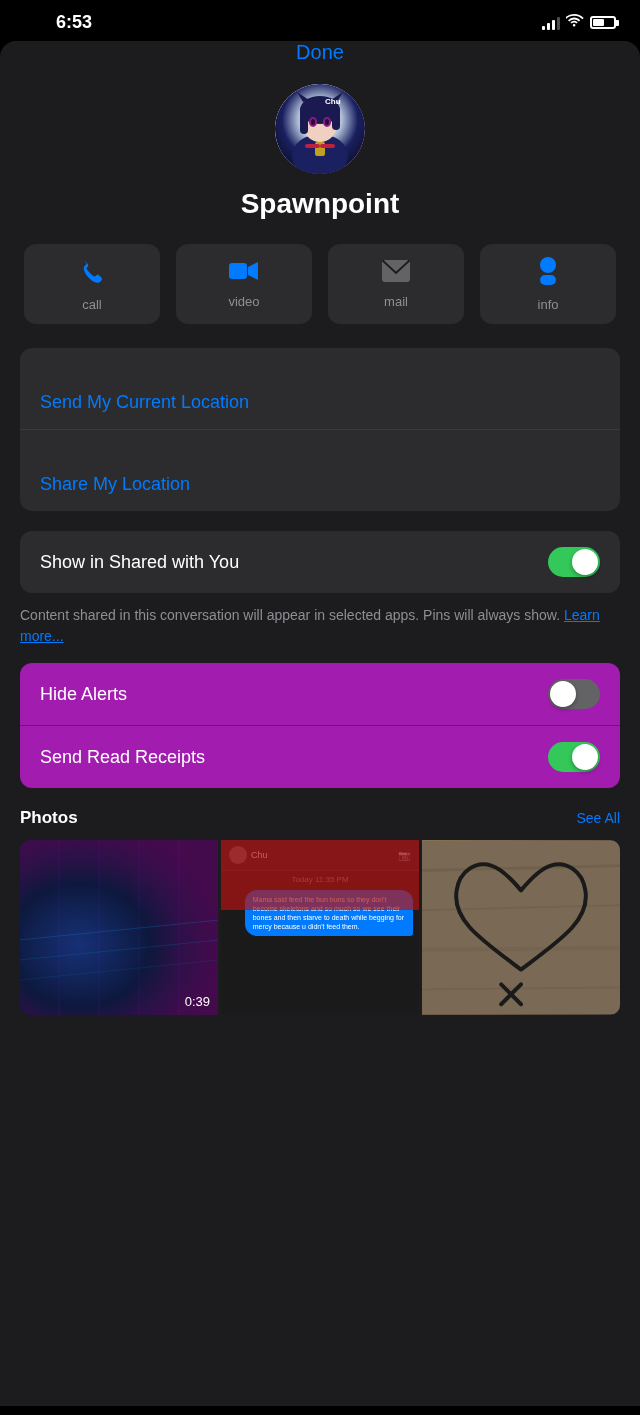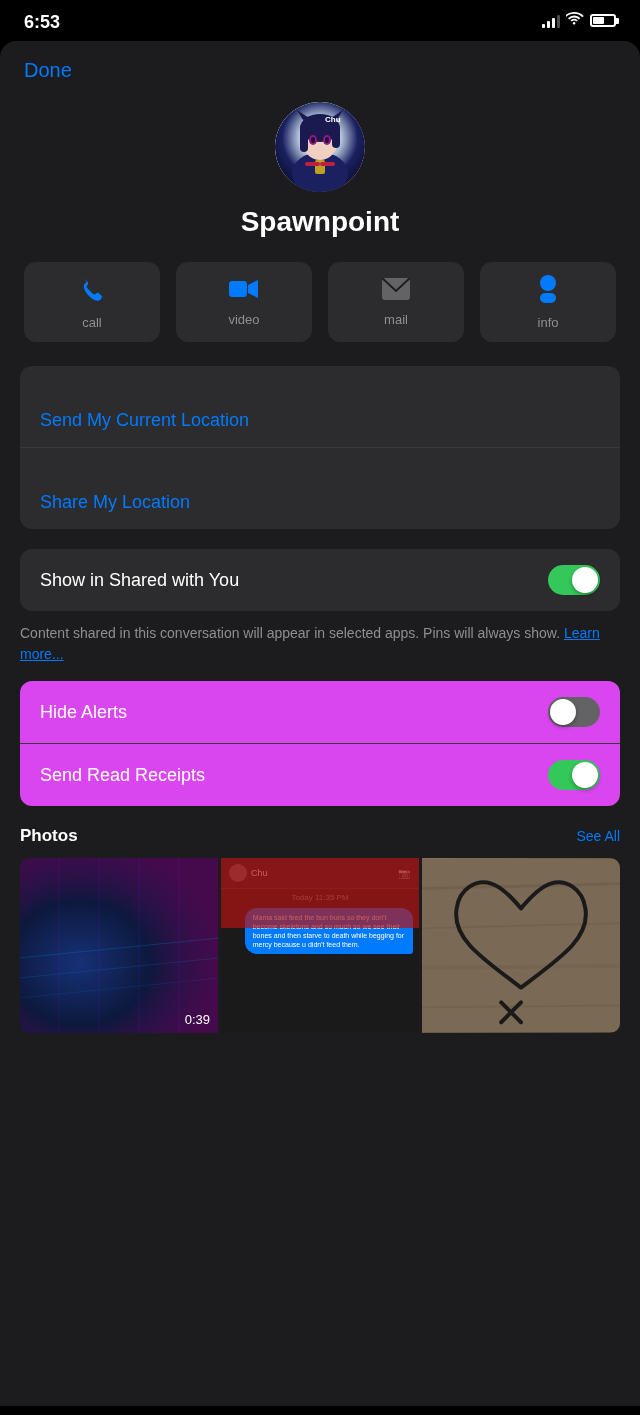--- a/index.html
+++ b/index.html
@@ -9,23 +9,24 @@
       background: #000;
       font-family: -apple-system, 'SF Pro Display', 'Helvetica Neue', Arial, sans-serif;
       color: #fff;
       overflow-x: hidden;
     }
 
     
     .status-bar {
       display: flex;
       justify-content: space-between;
-      align-items: flex-start;
+      align-items: center;
       padding: 12px 24px 8px;
       background: #000;
+      margin-left: 32px;
     }
     .status-time {
       font-size: 18px;
       font-weight: 700;
       color: #fff;
     }
     .status-icons {
       display: flex;
       align-items: center;
       gap: 6px;
@@ -77,22 +78,22 @@
     .main-container {
       background: #1c1c1e;
       border-radius: 16px 16px 0 0;
       min-height: calc(1415px - 50px);
       padding-bottom: 40px;
     }
 
     
     .header {
       display: flex;
-      justify-content: flex-start;
-      padding: 18px 24px 0;
+      justify-content: center;
+      padding: 0 24px 0;
     }
     .done-btn {
       color: #007aff;
       font-size: 20px;
       font-weight: 400;
       background: none;
       border: none;
       cursor: pointer;
     }
 
@@ -228,21 +229,21 @@
       font-size: 14px;
       color: #8e8e93;
       line-height: 1.5;
     }
     .description-text a {
       color: #007aff;
     }
 
     
     .settings-section {
-      background: #d946ef;
+      background: #a21caf;
       border-radius: 12px;
       margin: 0 20px 20px;
       overflow: hidden;
     }
     .settings-row {
       padding: 16px 20px;
       display: flex;
       align-items: center;
       justify-content: space-between;
     }

